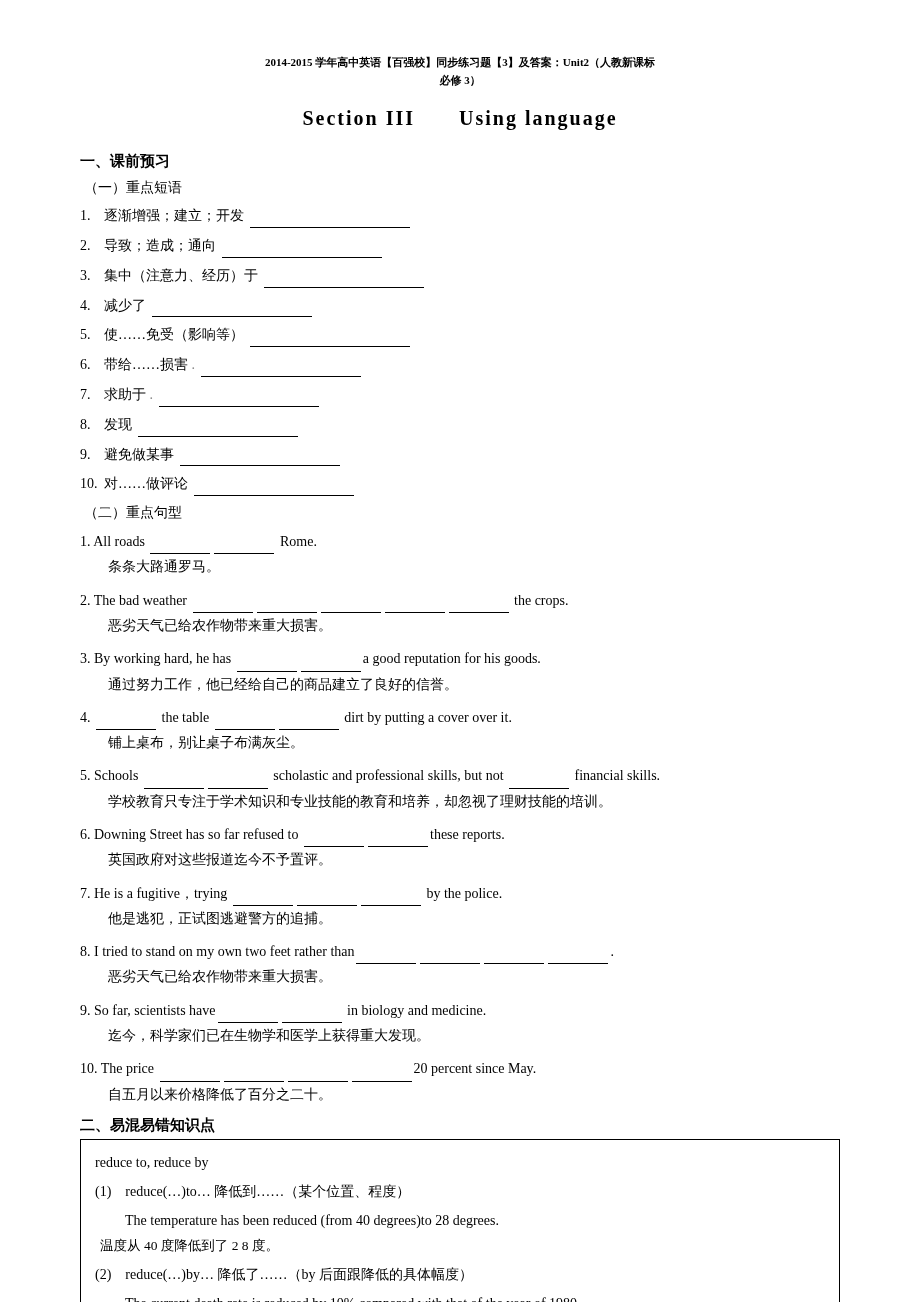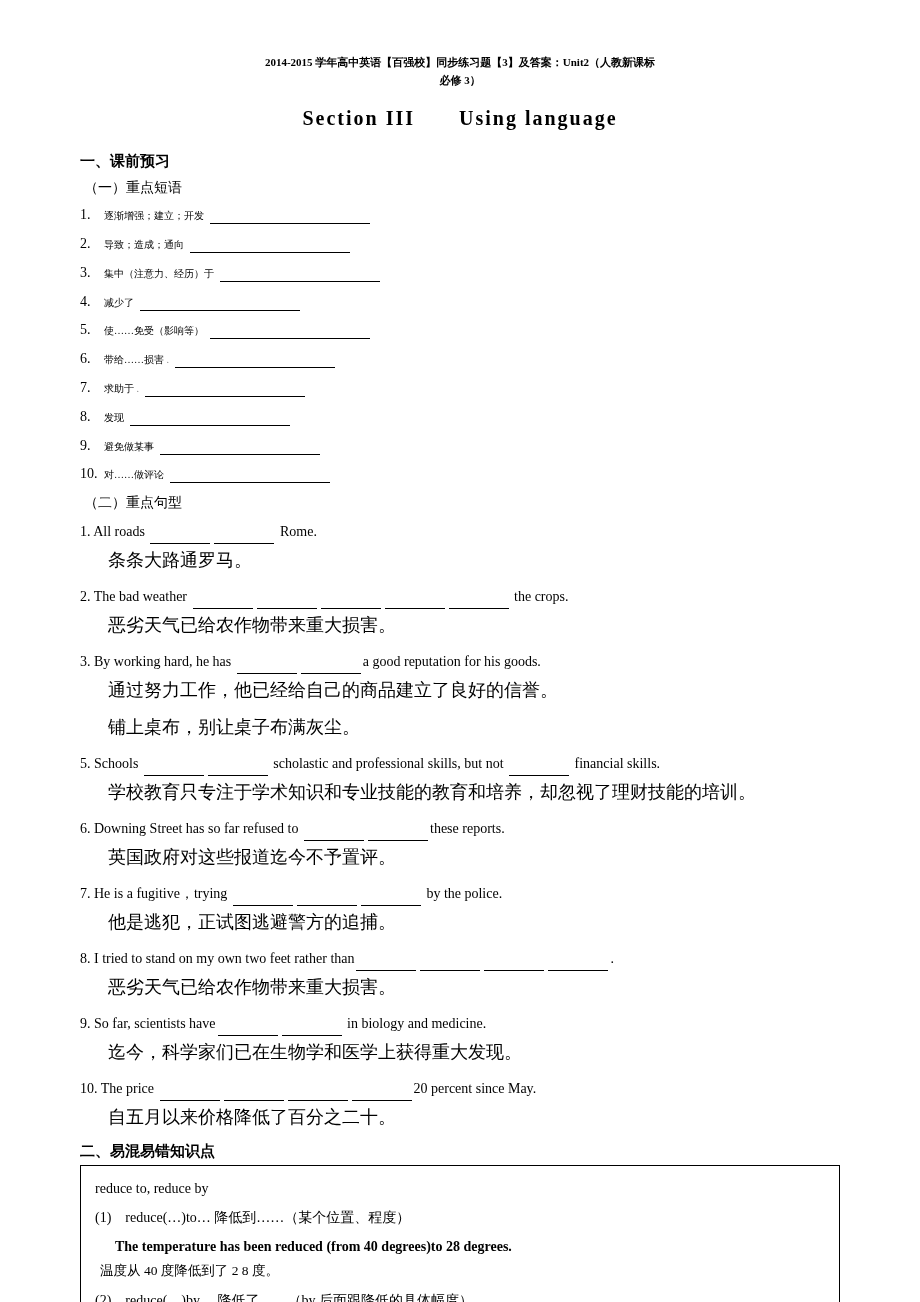--- a/index.html
+++ b/index.html
@@ -45,21 +45,21 @@
       display: flex;
       align-items: baseline;
       margin-bottom: 5px;
       line-height: 1.7;
     }
     .item-num {
       min-width: 24px;
       font-size: 14px;
     }
     .item-text {
-      font-size: 10px;
+      font-size: 14px;
       flex: 1;
     }
     .blank-line {
       display: inline-block;
       border-bottom: 1px solid #000;
       min-width: 160px;
       margin-left: 6px;
       vertical-align: bottom;
     }
     .blank-short {
@@ -70,21 +70,21 @@
       vertical-align: bottom;
     }
     .sentence-row {
       margin-bottom: 2px;
       line-height: 1.8;
       font-size: 14px;
     }
     .translation-row {
       margin-left: 28px;
       margin-bottom: 8px;
-      font-size: 18px;
+      font-size: 14px;
       line-height: 1.6;
       color: #000;
     }
     .section2-title {
       font-size: 15px;
       font-weight: bold;
       margin-top: 10px;
       margin-bottom: 0;
     }
     .knowledge-box {
@@ -95,22 +95,21 @@
       line-height: 1.8;
     }
     .knowledge-box .box-title {
       font-weight: normal;
       margin-bottom: 4px;
     }
     .knowledge-box .k-item {
       margin-bottom: 4px;
     }
     .knowledge-box .k-example {
-      margin-left: 20px;
-      font-weight: bold;
+      margin-left: 30px;
     }
     .knowledge-box .k-translation {
       margin-left: 5px;
       font-size: 13.5px;
     }
   </style>
 </head>
 <body>
 
 <div class="doc-title">
@@ -182,20 +181,23 @@
   </div>
 
   <div>
     <div class="sentence-row">
       3. By working hard, he has <span class="blank-short">&nbsp;</span><span class="blank-short">&nbsp;</span>a good reputation for his goods.
     </div>
     <div class="translation-row">通过努力工作，他已经给自己的商品建立了良好的信誉。</div>
   </div>
 
   <div>
+    <div class="sentence-row">
+      4. <span class="blank-short">&nbsp;</span> the table <span class="blank-short">&nbsp;</span><span class="blank-short">&nbsp;</span> dirt by putting a cover over it.
+    </div>
     <div class="translation-row">铺上桌布，别让桌子布满灰尘。</div>
   </div>
 
   <div>
     <div class="sentence-row">
       5. Schools <span class="blank-short">&nbsp;</span><span class="blank-short">&nbsp;</span> scholastic and professional skills, but not <span class="blank-short">&nbsp;</span> financial skills.
     </div>
     <div class="translation-row">学校教育只专注于学术知识和专业技能的教育和培养，却忽视了理财技能的培训。</div>
   </div>
 

